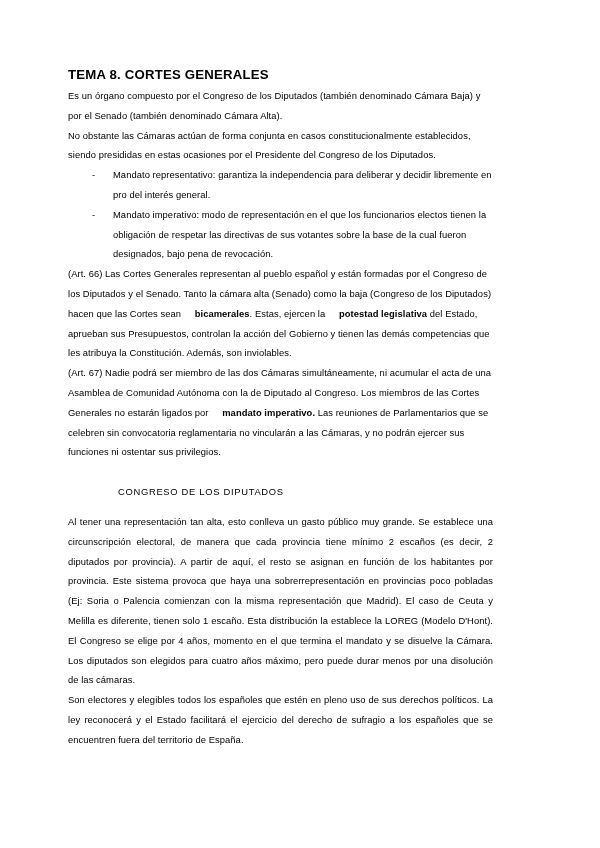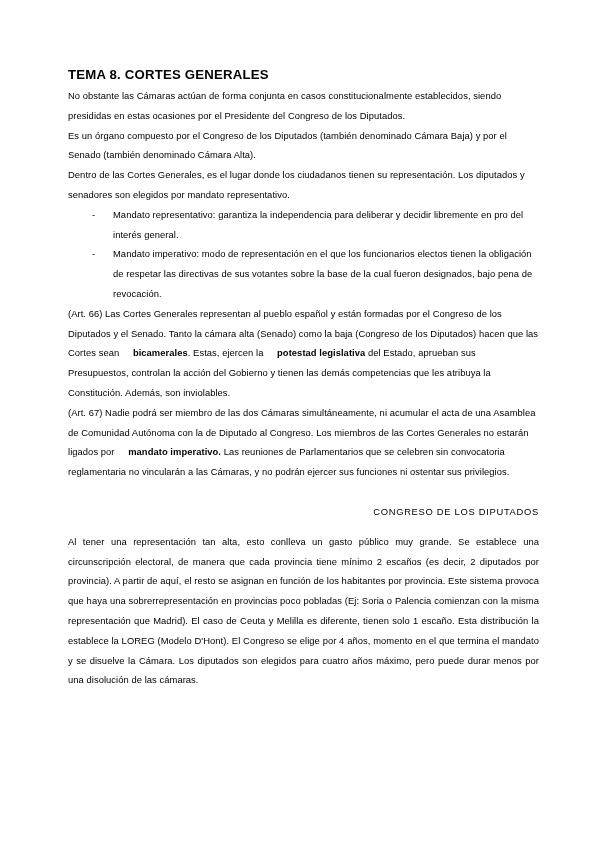--- a/index.html
+++ b/index.html
@@ -13,21 +13,21 @@
     font-family: "Liberation Sans", sans-serif;
     color: #000000;
     overflow: hidden;
   }
   .page {
     position: relative;
     width: 600px;
     height: 848px;
     background: #ffffff;
     box-sizing: border-box;
-    padding: 66px 61px 0 68px;
+    padding: 66px 107px 0 68px;
   }
   .doc-title {
     font-size: 13.2px;
     font-weight: bold;
     letter-spacing: 0.2px;
     margin: 0 0 3px 0;
     line-height: 17px;
   }
   .para {
     font-size: 9.4px;
@@ -58,47 +58,46 @@
     position: absolute;
     left: 24px;
     top: 0;
   }
   .section-heading {
     font-size: 9.4px;
     line-height: 19.8px;
     letter-spacing: 0.7px;
     margin: 20px 0 10px 0;
     padding-left: 50px;
-    text-align: right;
   }
   b, .bold { font-weight: bold; margin-left: 11px; }
 </style>
 </head>
 <body>
 
 <div class="page">
 
   <h1 class="doc-title">TEMA 8. CORTES GENERALES</h1>
 
+  <p class="para">Es un órgano compuesto por el Congreso de los Diputados (también denominado Cámara Baja) y por el Senado (también denominado Cámara Alta).</p>
   <p class="para">No obstante las Cámaras actúan de forma conjunta en casos constitucionalmente establecidos, siendo presididas en estas ocasiones por el Presidente del Congreso de los Diputados.</p>
-  <p class="para">Es un órgano compuesto por el Congreso de los Diputados (también denominado Cámara Baja) y por el Senado (también denominado Cámara Alta).</p>
-  <p class="para">Dentro de las Cortes Generales, es el lugar donde los ciudadanos tienen su representación. Los diputados y senadores son elegidos por mandato representativo.</p>
 
   <ul class="bullet-list">
     <li class="bullet-item">
       <span class="dash">-</span>
       <span>Mandato representativo: garantiza la independencia para deliberar y decidir libremente en pro del interés general.</span>
     </li>
     <li class="bullet-item">
       <span class="dash">-</span>
       <span>Mandato imperativo: modo de representación en el que los funcionarios electos tienen la obligación de respetar las directivas de sus votantes sobre la base de la cual fueron designados, bajo pena de revocación.</span>
     </li>
   </ul>
 
   <p class="para"><span>(Art. 66) Las Cortes Generales representan al pueblo español y están formadas por el Congreso de los Diputados y el Senado. Tanto la cámara alta (Senado) como la baja (Congreso de los Diputados) hacen que las Cortes sean </span><b>bicamerales</b><span>. Estas, ejercen la </span><b>potestad legislativa</b><span> del Estado, aprueban sus Presupuestos, controlan la acción del Gobierno y tienen las demás competencias que les atribuya la Constitución. Además, son inviolables.</span></p>
 
   <p class="para"><span>(Art. 67) Nadie podrá ser miembro de las dos Cámaras simultáneamente, ni acumular el acta de una Asamblea de Comunidad Autónoma con la de Diputado al Congreso. Los miembros de las Cortes Generales no estarán ligados por </span><b>mandato imperativo.</b><span> Las reuniones de Parlamentarios que se celebren sin convocatoria reglamentaria no vincularán a las Cámaras, y no podrán ejercer sus funciones ni ostentar sus privilegios.</span></p>
 
   <p class="section-heading">CONGRESO DE LOS DIPUTADOS</p>
 
   <p class="para justified gap-before">Al tener una representación tan alta, esto conlleva un gasto público muy grande. Se establece una circunscripción electoral, de manera que cada provincia tiene mínimo 2 escaños (es decir, 2 diputados por provincia). A partir de aquí, el resto se asignan en función de los habitantes por provincia. Este sistema provoca que haya una sobrerrepresentación en provincias poco pobladas (Ej: Soria o Palencia comienzan con la misma representación que Madrid). El caso de Ceuta y Melilla es diferente, tienen solo 1 escaño. Esta distribución la establece la LOREG (Modelo D'Hont). El Congreso se elige por 4 años, momento en el que termina el mandato y se disuelve la Cámara. Los diputados son elegidos para cuatro años máximo, pero puede durar menos por una disolución de las cámaras.</p>
+  <p class="para justified gap-before">Son electores y elegibles todos los españoles que estén en pleno uso de sus derechos políticos. La ley reconocerá y el Estado facilitará el ejercicio del derecho de sufragio a los españoles que se encuentren fuera del territorio de España.</p>
 
 </div>
 
 </body></html>

